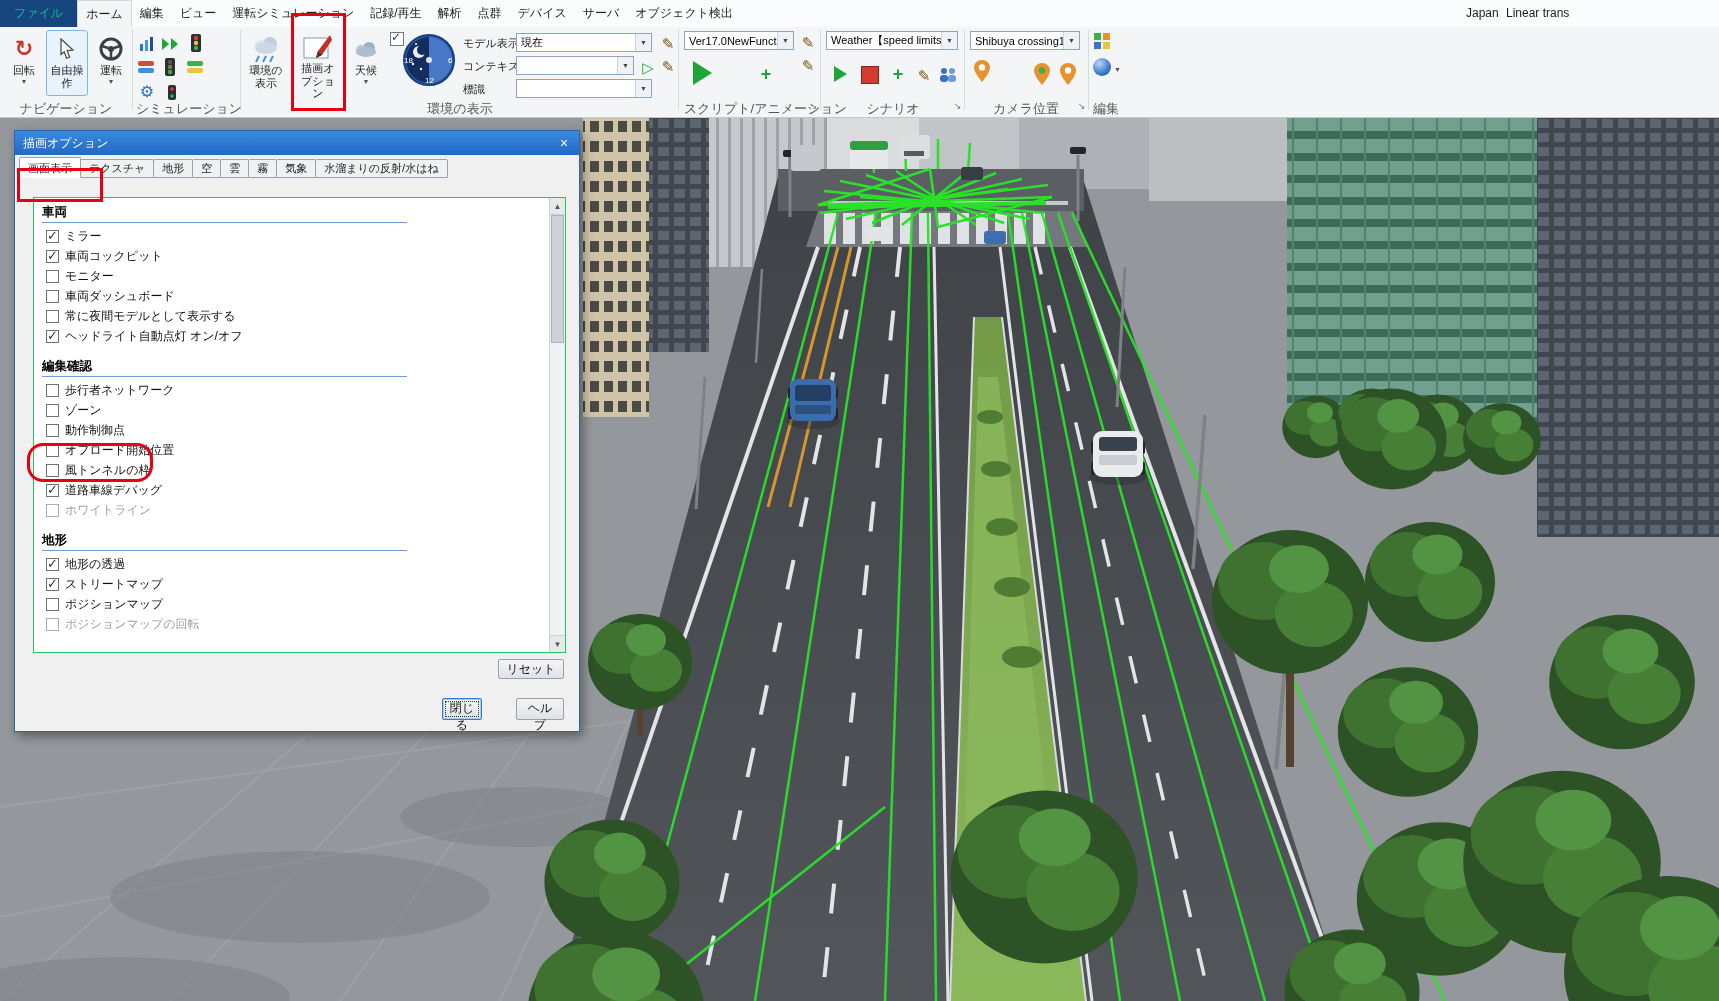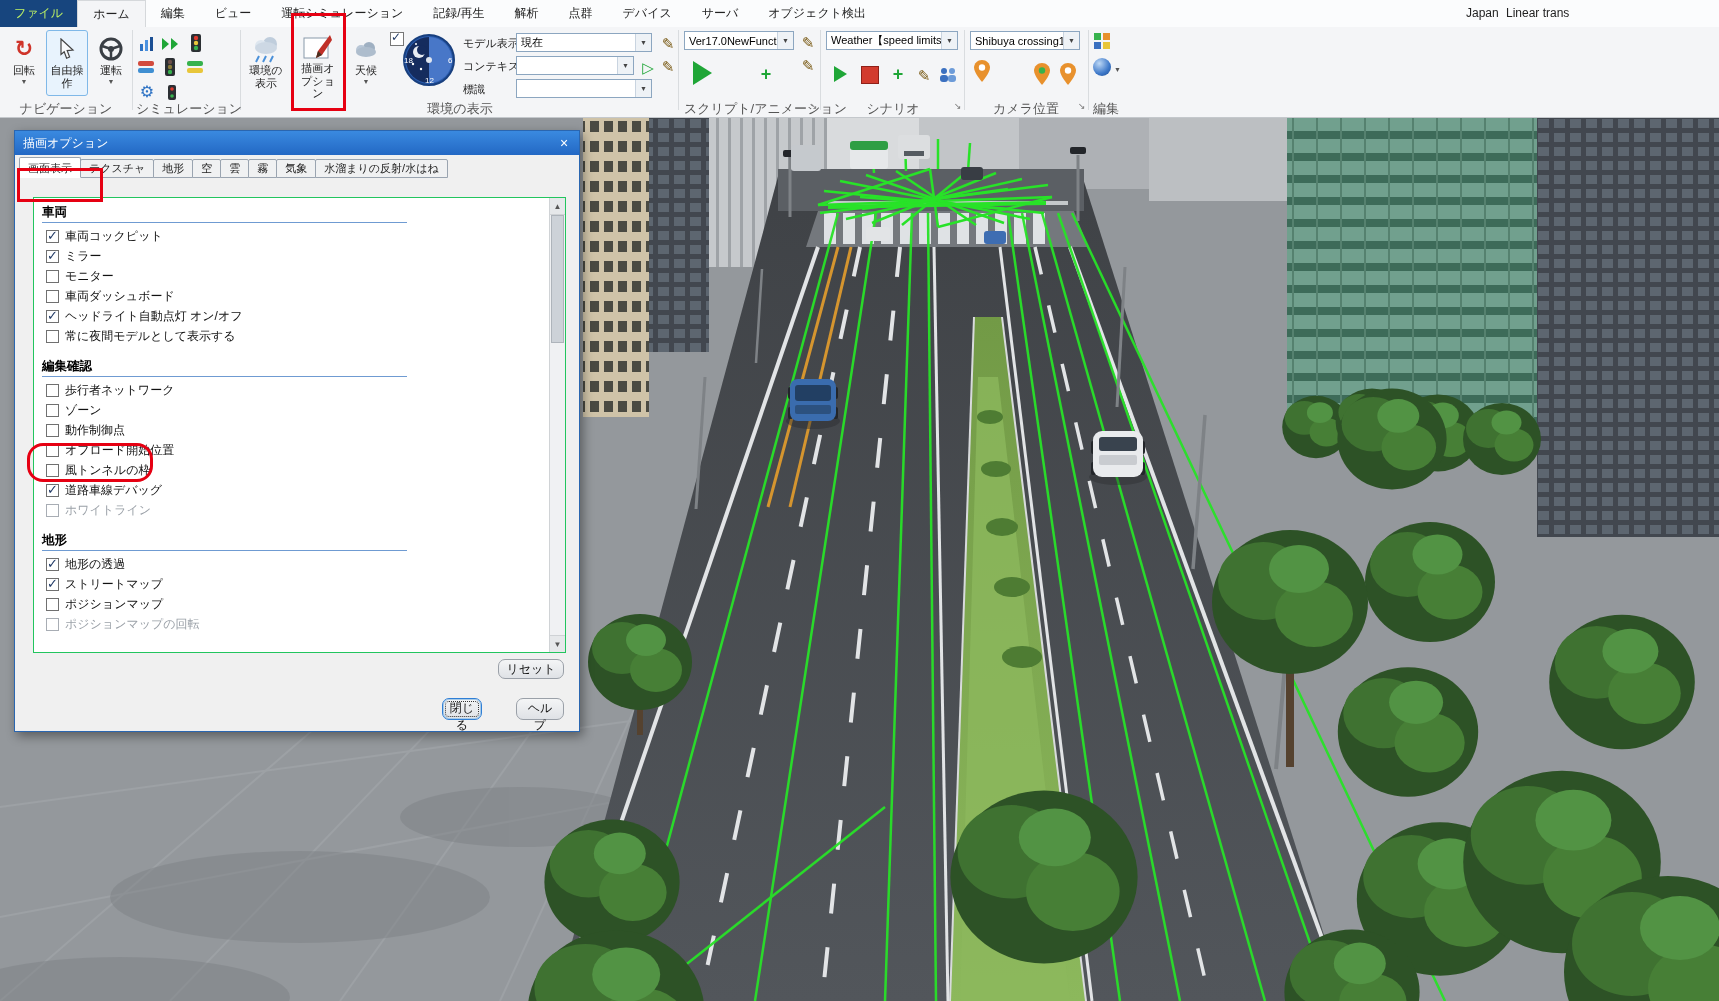--- a/index.html
+++ b/index.html
@@ -1,22 +1,22 @@
 <!DOCTYPE html>
 <html><head>
 <meta charset="utf-8">
 <style>
   html,body{margin:0;padding:0;}
   body{font-family:"Liberation Sans","DejaVu Sans",sans-serif;background:#666;}
   #app{position:relative;width:1719px;height:1001px;overflow:hidden;background:#94989c;}
 
   
   .menubar{position:absolute;left:0;top:0;width:1719px;height:27px;background:#fbfcfd;border-bottom:1px solid #d9dcdf;display:flex;align-items:stretch;font-size:12px;z-index:4;}
-  .mtab{padding:0 15px;display:flex;align-items:center;color:#222;white-space:nowrap;}
-  .mtab.file{background:#17457e;color:#bef264;padding:8px 14px;}
+  .mtab{padding:0 8px;display:flex;align-items:center;color:#222;white-space:nowrap;}
+  .mtab.file{background:#17457e;color:#14b8a6;padding:8px 14px;}
   .mtab.active{background:#f4f5f7;border:1px solid #d5d8db;border-bottom:none;}
   .mright{position:absolute;top:6px;font-size:12px;color:#222;white-space:nowrap;}
 
   
   .ribbon{position:absolute;left:0;top:27px;width:1719px;height:90px;background:#f4f5f7;border-bottom:1px solid #c4c8cc;z-index:4;font-size:11px;}
   .rsep{position:absolute;top:3px;width:1px;height:80px;background:#d9dcdf;}
   .rlabel{position:absolute;top:73px;font-size:13px;color:#555;text-align:center;white-space:nowrap;}
   .launcher{position:absolute;top:74px;font-size:9px;color:#777;}
   .rbig{position:absolute;top:3px;height:66px;display:flex;flex-direction:column;align-items:center;box-sizing:border-box;padding-top:3px;text-align:center;line-height:1.15;border:1px solid transparent;border-radius:3px;color:#222;}
   .rbig.sel{background:#e8f3fd;border-color:#7fb8e8;}
@@ -57,21 +57,21 @@
   .crow{display:flex;align-items:center;gap:6px;padding:1.5px 0 1.5px 6px;}
   .cb{width:13px;height:13px;border:1px solid #707070;background:#fff;position:relative;flex:0 0 auto;box-sizing:border-box;}
   .cb.checked::after{content:"✓";position:absolute;left:0;top:-3px;font-size:13px;font-weight:bold;color:#1f3864;}
   .clabel{font-size:12px;color:#111;white-space:nowrap;}
   .crow.disabled .clabel{color:#9ba1a8;}
   .crow.disabled .cb{border-color:#a8adb4;}
   .vscroll{position:absolute;right:0;top:0;width:16px;height:100%;background:#f0f1f3;border-left:1px solid #d0d3d6;box-sizing:border-box;}
   .sb-btn{height:16px;display:flex;align-items:center;justify-content:center;font-size:8px;color:#555;background:#e6e8ea;border-bottom:1px solid #cfd2d5;}
   .sb-btn.down{position:absolute;bottom:0;left:0;right:0;border-top:1px solid #cfd2d5;border-bottom:none;}
   .sb-thumb{position:absolute;top:17px;left:1px;width:13px;height:128px;background:#cdd2d8;border:1px solid #aeb4bb;box-sizing:border-box;}
-  .btn{position:absolute;background:linear-gradient(#f4f5f6,#dfe2e6);border:1px solid #9aa0a8;border-radius:7px;font-size:12px;font-family:inherit;color:#111;}
+  .btn{position:absolute;background:linear-gradient(#f4f5f6,#dfe2e6);border:1px solid #9aa0a8;border-radius:2px;font-size:12px;font-family:inherit;color:#111;}
   .btn.reset{right:15px;top:528px;width:66px;height:20px;}
   .btn.close-btn{left:427px;top:567px;width:40px;height:22px;border:1px solid #2f7fd6;box-shadow:inset 0 0 0 1px #a8cbe8;outline:1px dotted #333;outline-offset:-4px;}
   .btn.help-btn{left:501px;top:567px;width:48px;height:22px;}
 
   
   .annot{position:absolute;border:3px solid #e60012;z-index:9;pointer-events:none;background:transparent;}
 </style>
 </head>
 <body>
 
@@ -583,41 +583,41 @@
       </div>
     </div>
 
     <div class="panel">
       <div class="panel-content">
 
         <div class="sec">
           <div class="shead">車両</div>
           <div class="crow">
               <span class="cb checked"></span>
+              <span class="clabel">ミラー</span>
+            </div>
+          <div class="crow">
+              <span class="cb checked"></span>
               <span class="clabel">車両コックピット</span>
             </div>
           <div class="crow">
-              <span class="cb checked"></span>
-              <span class="clabel">ミラー</span>
-            </div>
-          <div class="crow">
               <span class="cb"></span>
               <span class="clabel">モニター</span>
             </div>
           <div class="crow">
               <span class="cb"></span>
               <span class="clabel">車両ダッシュボード</span>
+            </div>
+          <div class="crow">
+              <span class="cb"></span>
+              <span class="clabel">常に夜間モデルとして表示する</span>
             </div>
           <div class="crow">
               <span class="cb checked"></span>
               <span class="clabel">ヘッドライト自動点灯 オン/オフ</span>
-            </div>
-          <div class="crow">
-              <span class="cb"></span>
-              <span class="clabel">常に夜間モデルとして表示する</span>
             </div>
         </div>
 
         <div class="sec">
           <div class="shead">編集確認</div>
           <div class="crow">
               <span class="cb"></span>
               <span class="clabel">歩行者ネットワーク</span>
             </div>
           <div class="crow">

